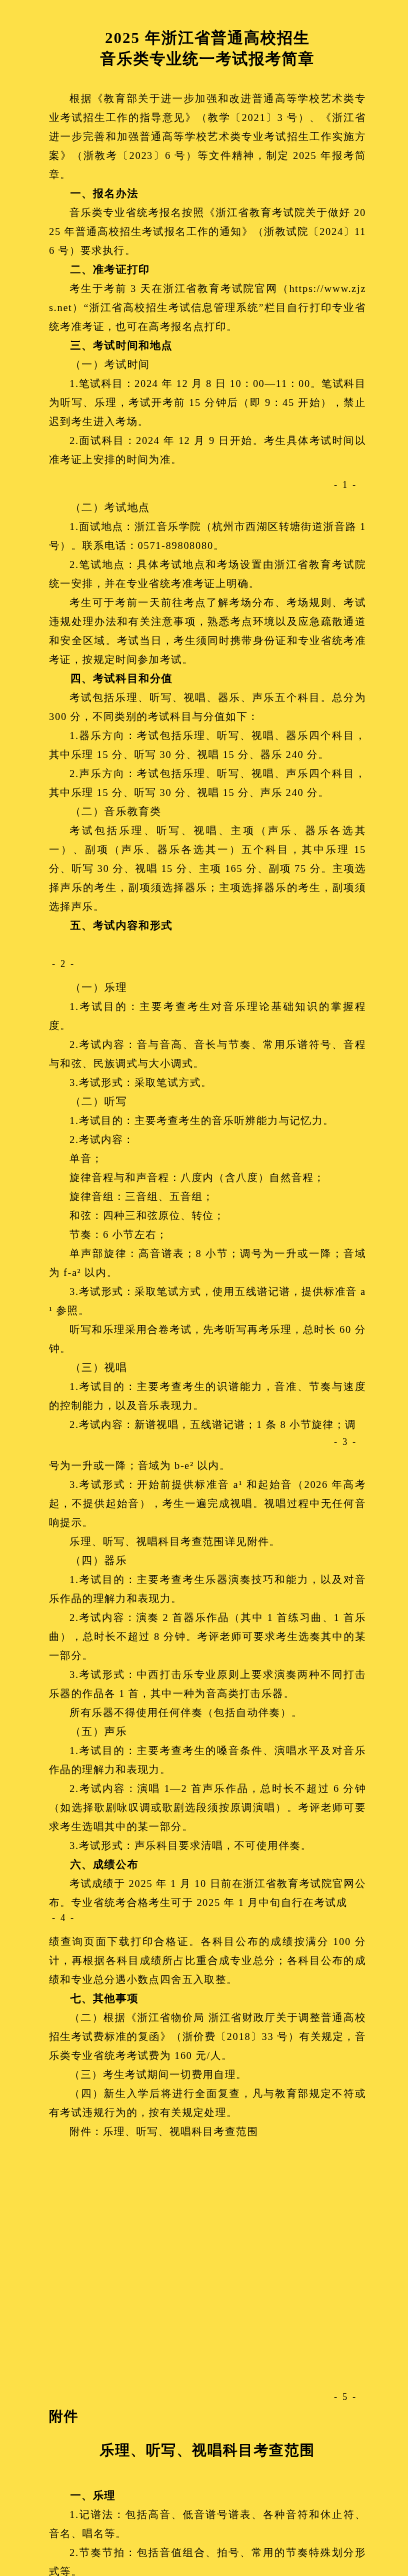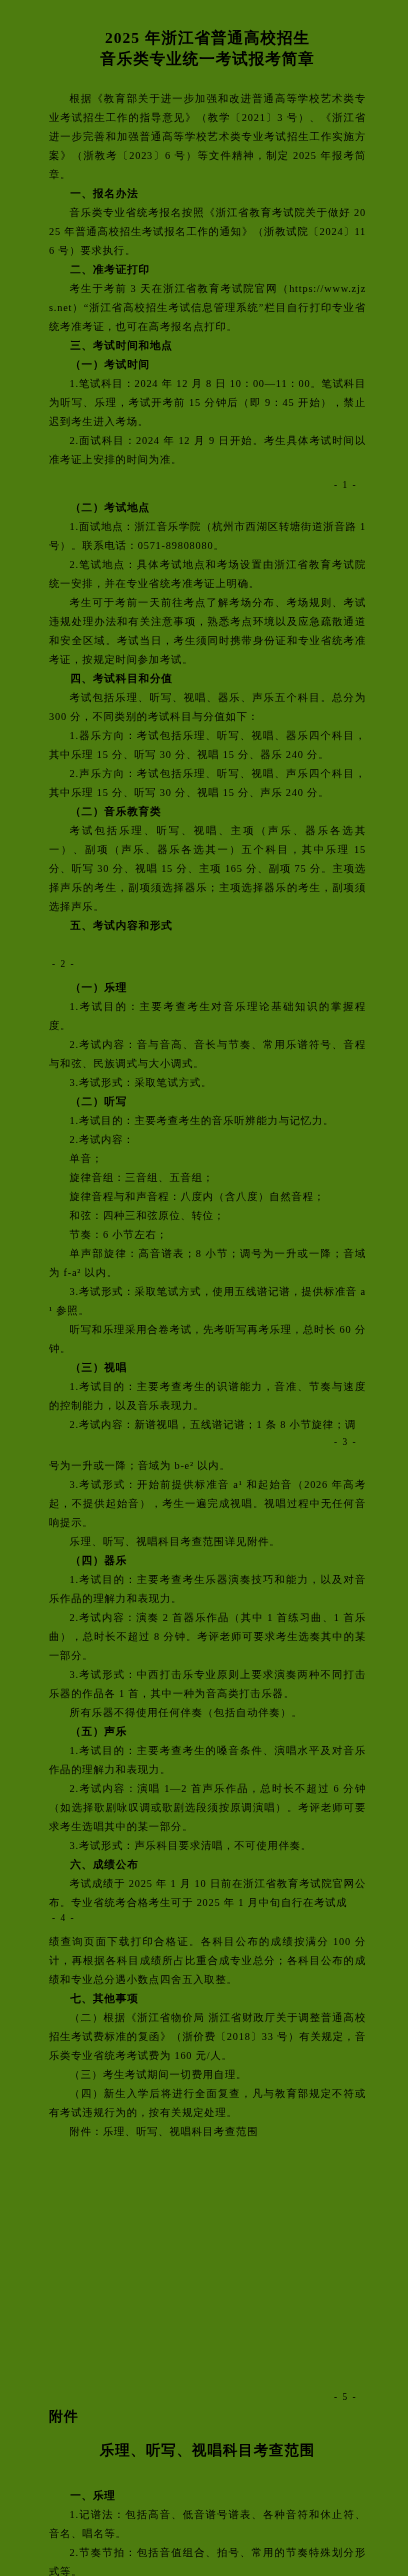--- a/index.html
+++ b/index.html
@@ -9,21 +9,21 @@
     color: #000000;
     font-family: "Liberation Serif", serif;
   }
   .page {
     position: relative;
     box-sizing: border-box;
     width: 409px;
     overflow: hidden;
     padding-left: 49px;
     padding-right: 43px;
-    background: #4d7c0f;
+    background: #fde047;
   }
   .para {
     margin: 0;
     font-family: "Liberation Serif", serif;
     font-size: 10.3px;
     line-height: 19px;
     letter-spacing: 0.8px;
     text-align: justify;
     text-indent: 2em;
     word-break: break-all;
@@ -35,21 +35,21 @@
     font-weight: bold;
     font-size: 10.6px;
     line-height: 19px;
     letter-spacing: 0.8px;
     text-indent: 2em;
     text-align: justify;
   }
   .h2 {
     margin: 0;
     font-family: "Liberation Serif", serif;
-    font-weight: bold;
+    font-weight: normal;
     font-size: 10.6px;
     line-height: 19px;
     letter-spacing: 0.8px;
     text-indent: 2em;
     text-align: justify;
   }
   .doc-title {
     margin: 0 0 19.6px 0;
     font-family: "Liberation Serif", serif;
     font-weight: bold;
@@ -128,22 +128,22 @@
 
   <section class="page" style="height:477px; padding-top:5.7px;">
     <p class="h2">（一）乐理</p>
     <p class="para">1.考试目的：主要考查考生对音乐理论基础知识的掌握程度。</p>
     <p class="para">2.考试内容：音与音高、音长与节奏、常用乐谱符号、音程与和弦、民族调式与大小调式。</p>
     <p class="para">3.考试形式：采取笔试方式。</p>
     <p class="h2">（二）听写</p>
     <p class="para">1.考试目的：主要考查考生的音乐听辨能力与记忆力。</p>
     <p class="para">2.考试内容：</p>
     <p class="para">单音；</p>
+    <p class="para">旋律音程与和声音程：八度内（含八度）自然音程；</p>
     <p class="para">旋律音组：三音组、五音组；</p>
-    <p class="para">旋律音程与和声音程：八度内（含八度）自然音程；</p>
     <p class="para">和弦：四种三和弦原位、转位；</p>
     <p class="para">节奏：6 小节左右；</p>
     <p class="para">单声部旋律：高音谱表；8 小节；调号为一升或一降；音域为 f-a² 以内。</p>
     <p class="para">3.考试形式：采取笔试方式，使用五线谱记谱，提供标准音 a¹ 参照。</p>
     <p class="para">听写和乐理采用合卷考试，先考听写再考乐理，总时长 60 分钟。</p>
     <p class="h2">（三）视唱</p>
     <p class="para">1.考试目的：主要考查考生的识谱能力，音准、节奏与速度的控制能力，以及音乐表现力。</p>
     <p class="para">2.考试内容：新谱视唱，五线谱记谱；1 条 8 小节旋律；调</p>
     <p class="pageno right" style="top:463px;">- 3 -</p>
   </section>

